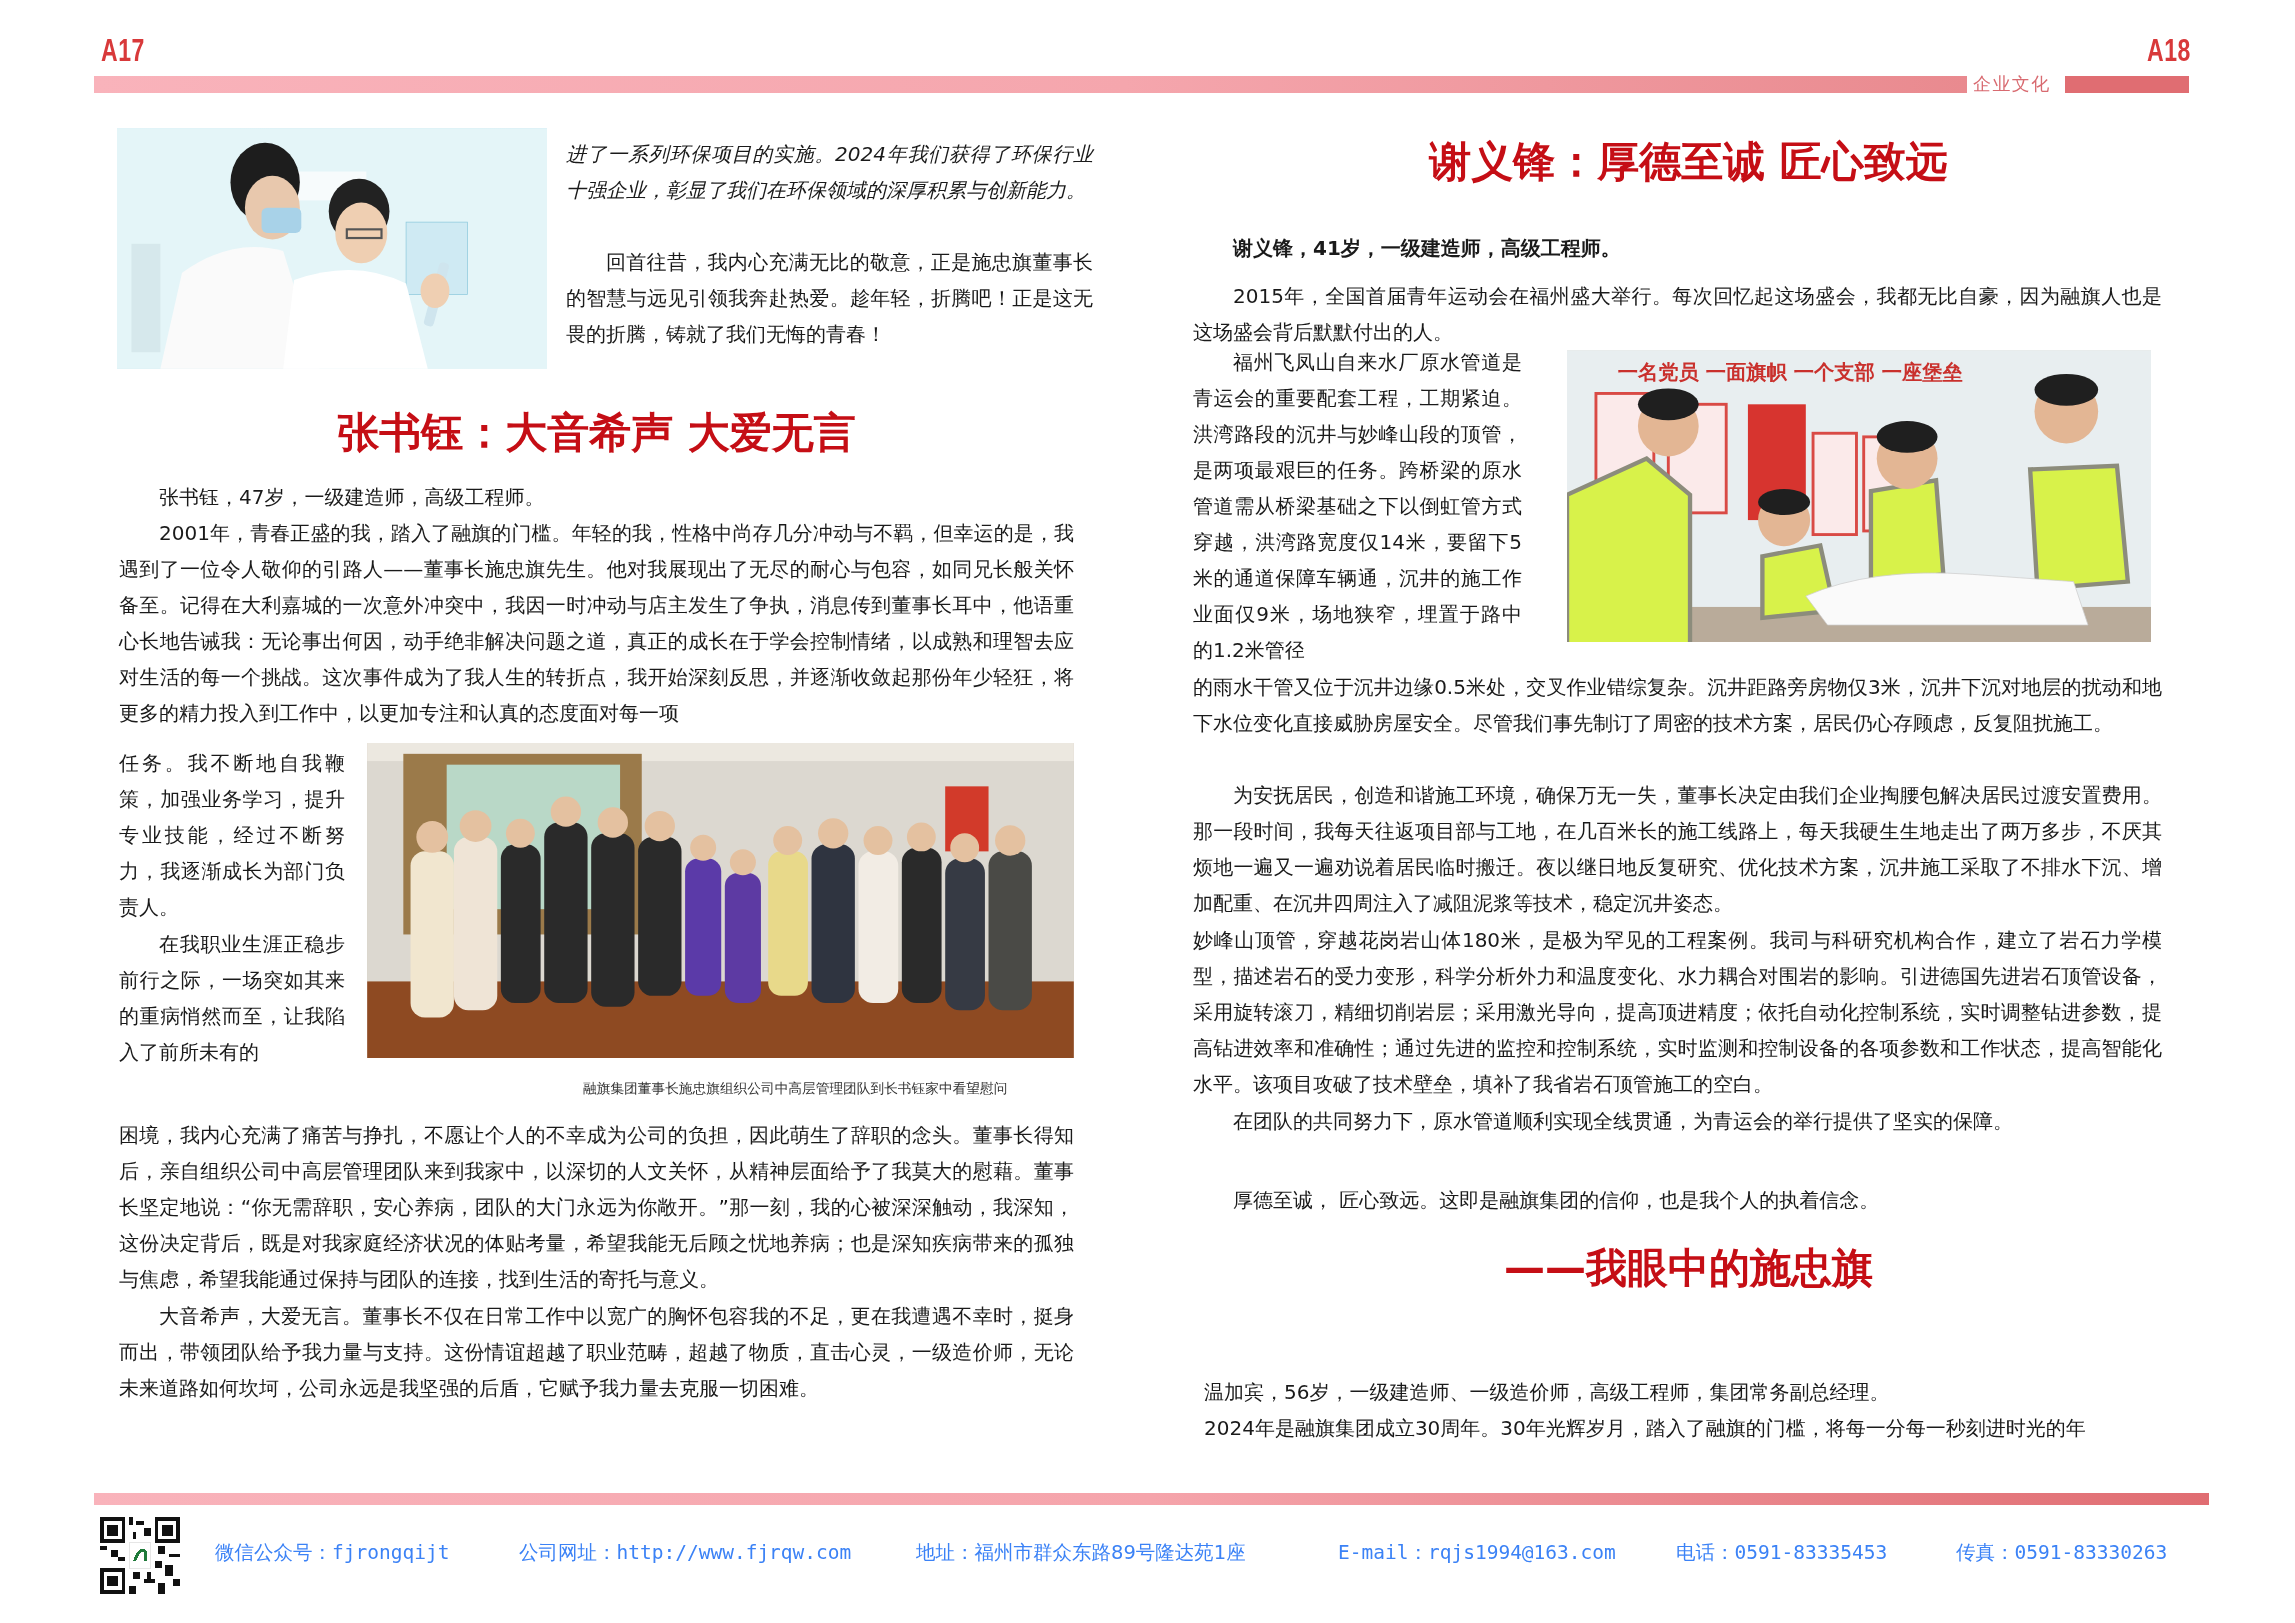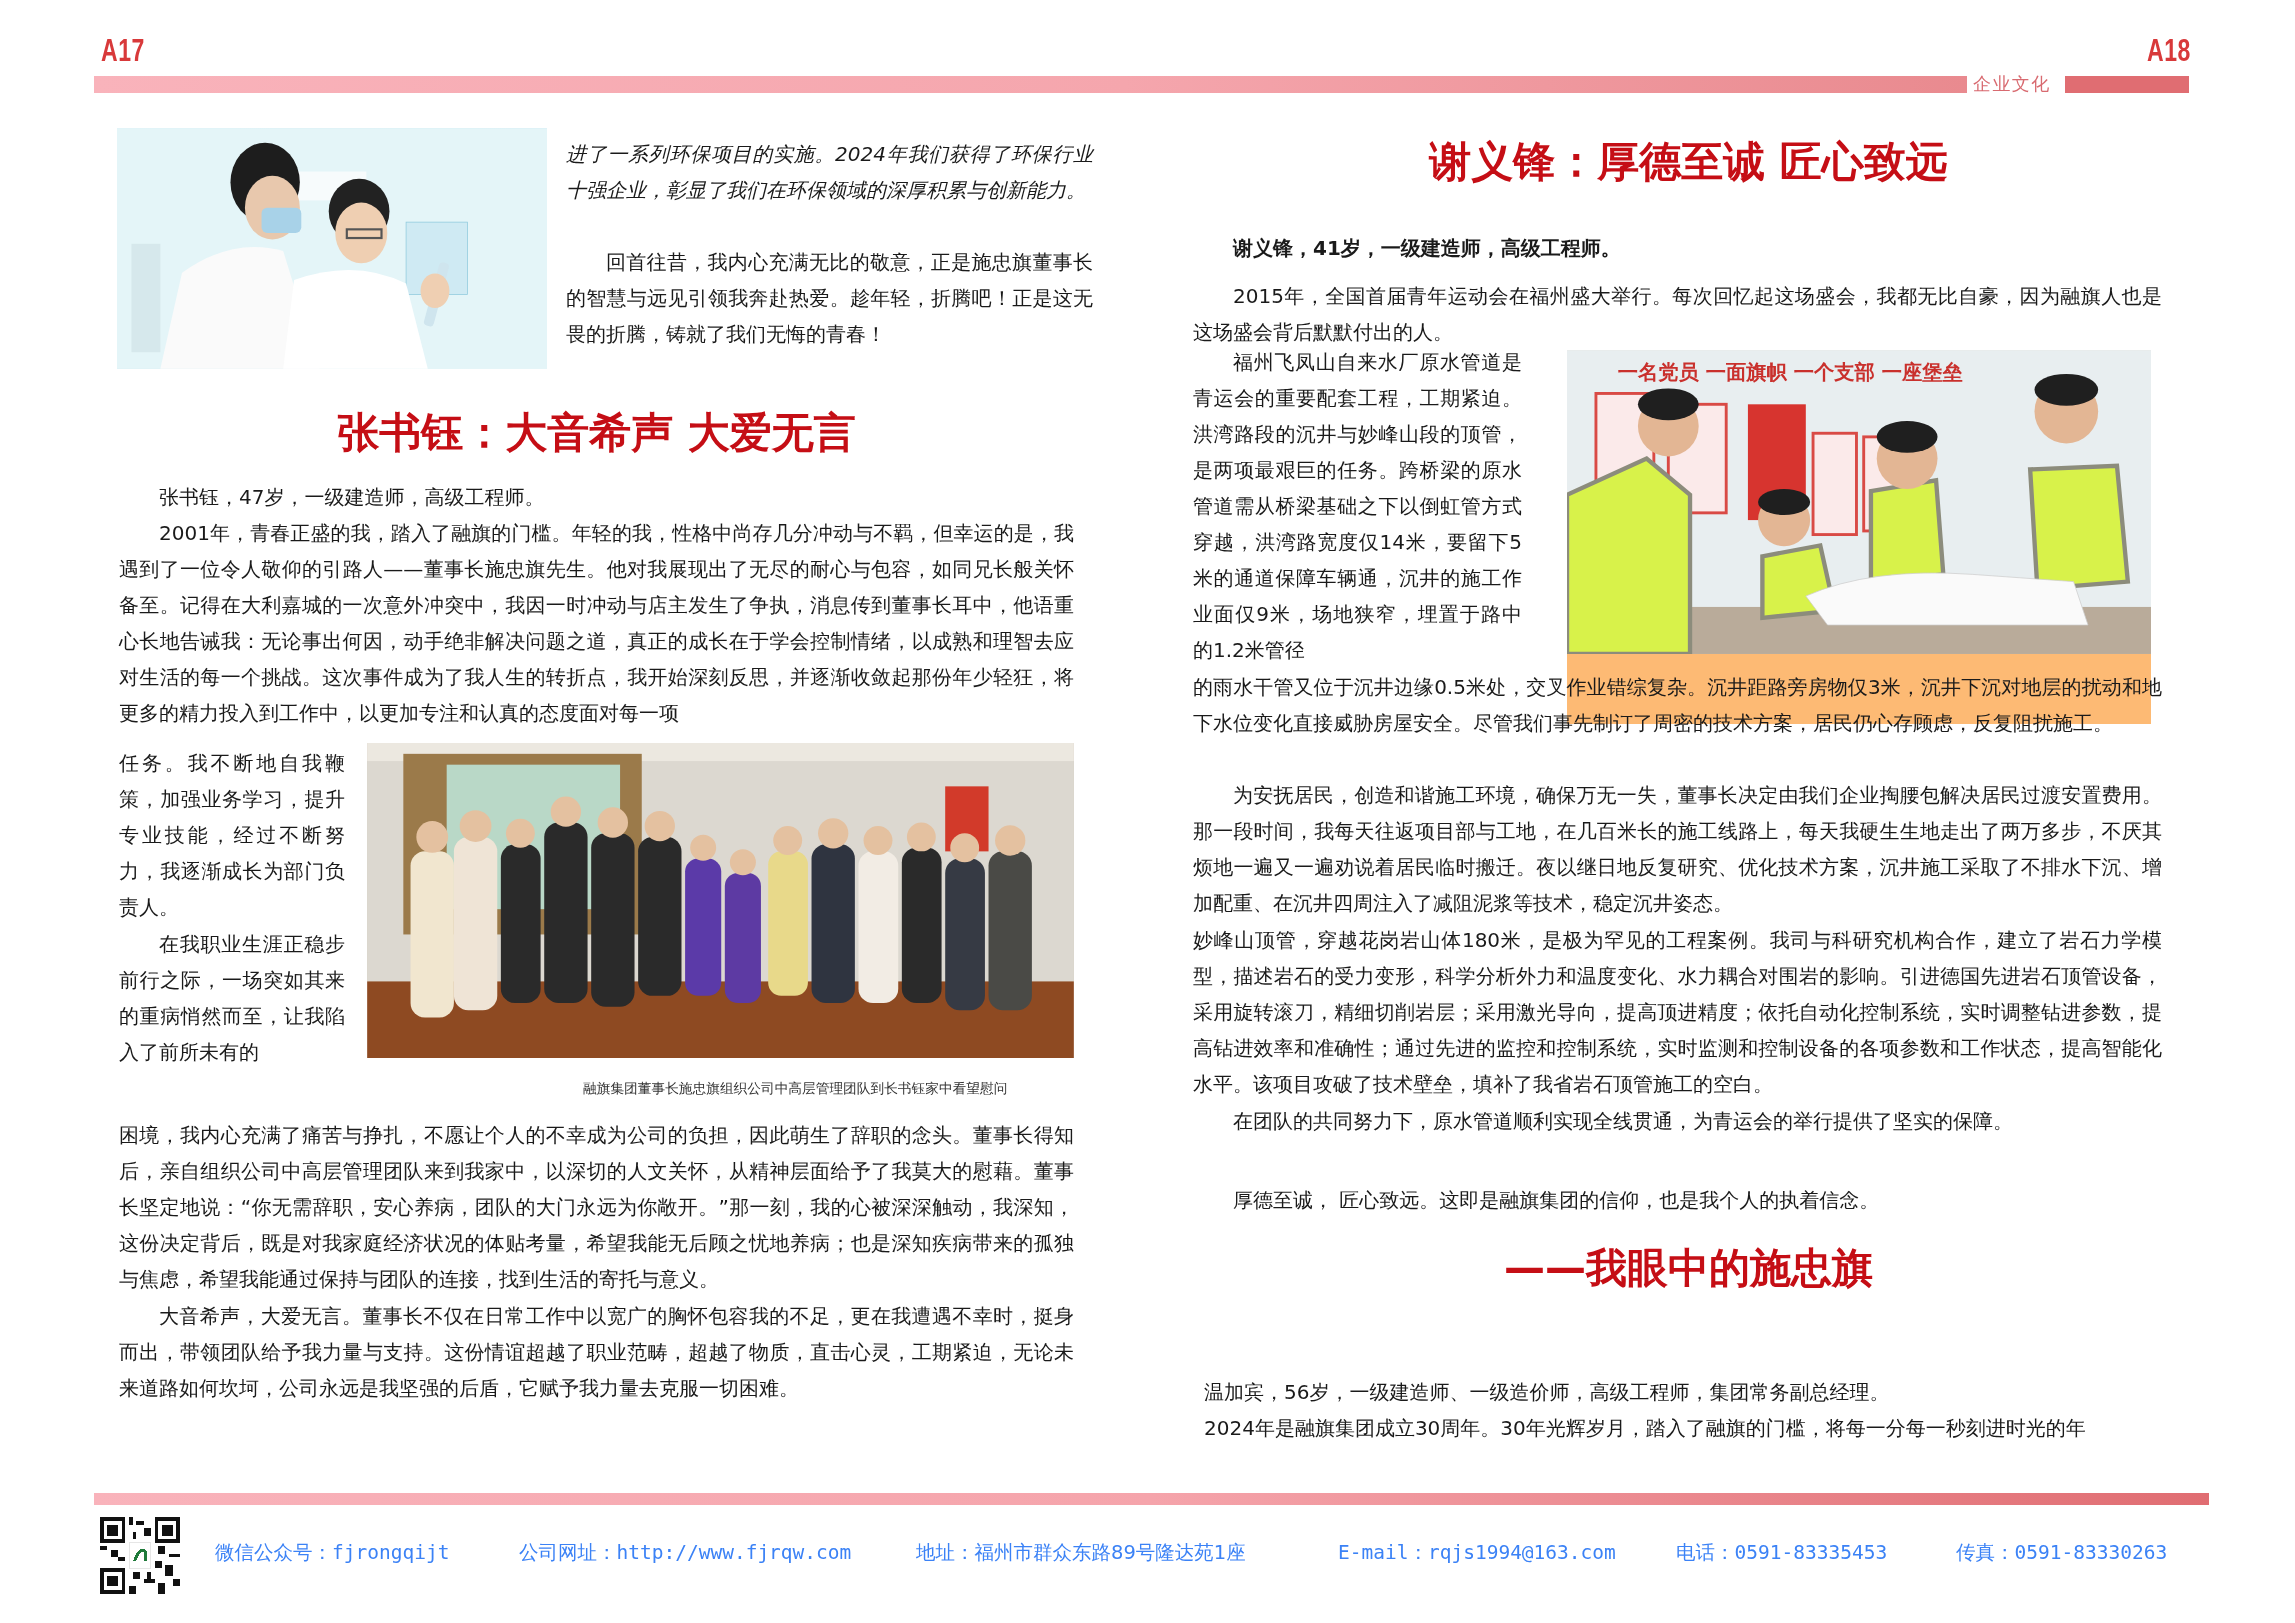--- a/index.html
+++ b/index.html
@@ -106,30 +106,30 @@
         <circle cx="707" cy="135" r="20"></circle>
         <circle cx="767" cy="130" r="20"></circle>
       <circle cx="827" cy="145" r="20"></circle>
         <circle cx="890" cy="135" r="21"></circle>
     </g>
   </svg>
 </div>
 <div class="caption" style="left:583px; top:1080px;">融旗集团董事长施忠旗组织公司中高层管理团队到长书钰家中看望慰问</div>
 
 <div class="para" style="left:119px; top:1117px; width:955px;">困境，我内心充满了痛苦与挣扎，不愿让个人的不幸成为公司的负担，因此萌生了辞职的念头。董事长得知后，亲自组织公司中高层管理团队来到我家中，以深切的人文关怀，从精神层面给予了我莫大的慰藉。董事长坚定地说：“你无需辞职，安心养病，团队的大门永远为你敞开。”那一刻，我的心被深深触动，我深知，这份决定背后，既是对我家庭经济状况的体贴考量，希望我能无后顾之忧地养病；也是深知疾病带来的孤独与焦虑，希望我能通过保持与团队的连接，找到生活的寄托与意义。</div>
-<div class="para indent" style="left:119px; top:1298px; width:955px;">大音希声，大爱无言。董事长不仅在日常工作中以宽广的胸怀包容我的不足，更在我遭遇不幸时，挺身而出，带领团队给予我力量与支持。这份情谊超越了职业范畴，超越了物质，直击心灵，工期紧迫，无论未来道路如何坎坷，公司永远是我坚强的后盾，它赋予我力量去克服一切困难。</div>
+<div class="para indent" style="left:119px; top:1298px; width:955px;">大音希声，大爱无言。董事长不仅在日常工作中以宽广的胸怀包容我的不足，更在我遭遇不幸时，挺身而出，带领团队给予我力量与支持。这份情谊超越了职业范畴，超越了物质，直击心灵，一级造价师，无论未来道路如何坎坷，公司永远是我坚强的后盾，它赋予我力量去克服一切困难。</div>
 
 <div class="title" style="left:1193px; top:134px; width:991px; font-size:42px;">谢义锋：厚德至诚 匠心致远</div>
 
 <div class="para indent" style="left:1193px; top:230px; width:969px;font-weight:bold;">谢义锋，41岁，一级建造师，高级工程师。</div>
 <div class="para indent" style="left:1193px; top:278px; width:969px;">2015年，全国首届青年运动会在福州盛大举行。每次回忆起这场盛会，我都无比自豪，因为融旗人也是这场盛会背后默默付出的人。</div>
 
 <div class="para indent" style="left:1193px; top:344px; width:329px; font-family:'DejaVu Sans', sans-serif;">福州飞凤山自来水厂原水管道是青运会的重要配套工程，工期紧迫。洪湾路段的沉井与妙峰山段的顶管，是两项最艰巨的任务。跨桥梁的原水管道需从桥梁基础之下以倒虹管方式穿越，洪湾路宽度仅14米，要留下5米的通道保障车辆通，沉井的施工作业面仅9米，场地狭窄，埋置于路中的1.2米管径</div>
 
-<div class="photo" style="left:1567px; top:350px; width:584px; height:374px; background:#fdba74;">
+<div class="photo" style="left:1567px; top:350px; width:584px; height:292px; background:#fdba74;">
   <svg width="584" height="304" viewBox="0 0 807 420">
     <rect x="0" y="0" width="807" height="420" fill="#e8eef0"></rect>
     <text x="70" y="40" font-size="28" fill="#c9302c" font-family="DejaVu Sans, sans-serif" font-weight="bold">一名党员 一面旗帜 一个支部 一座堡垒</text>
     <rect x="40" y="60" width="80" height="160" fill="#fbeaea" stroke="#d94a45" stroke-width="4"></rect>
     <rect x="140" y="75" width="80" height="150" fill="#fbeaea" stroke="#d94a45" stroke-width="4"></rect>
     <rect x="250" y="75" width="80" height="160" fill="#d7342f"></rect>
     <rect x="340" y="115" width="60" height="140" fill="#fbeaea" stroke="#d94a45" stroke-width="4"></rect>
     <rect x="410" y="120" width="60" height="130" fill="#fbeaea" stroke="#d94a45" stroke-width="4"></rect>
     <rect x="0" y="355" width="807" height="65" fill="#b9ab9a"></rect>
     <g fill="#d8f24a" stroke="#8c8c7c" stroke-width="6">

